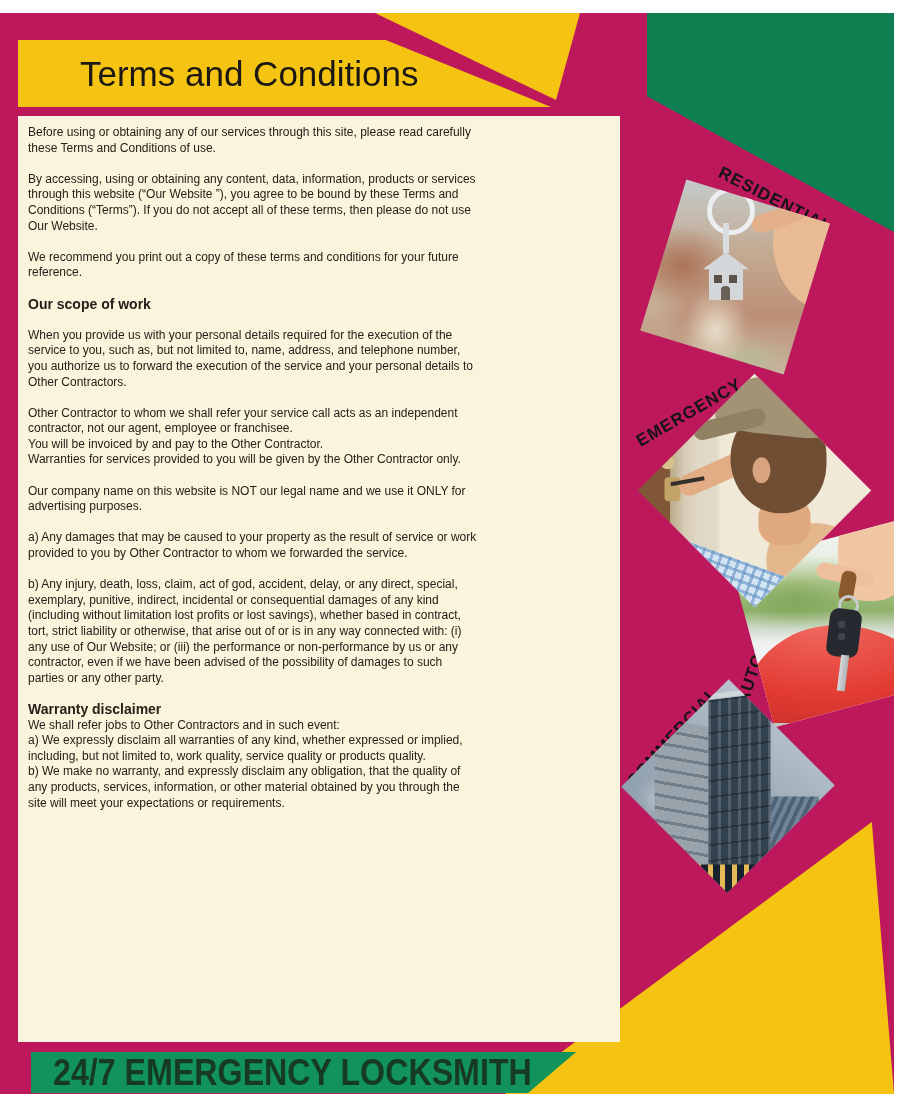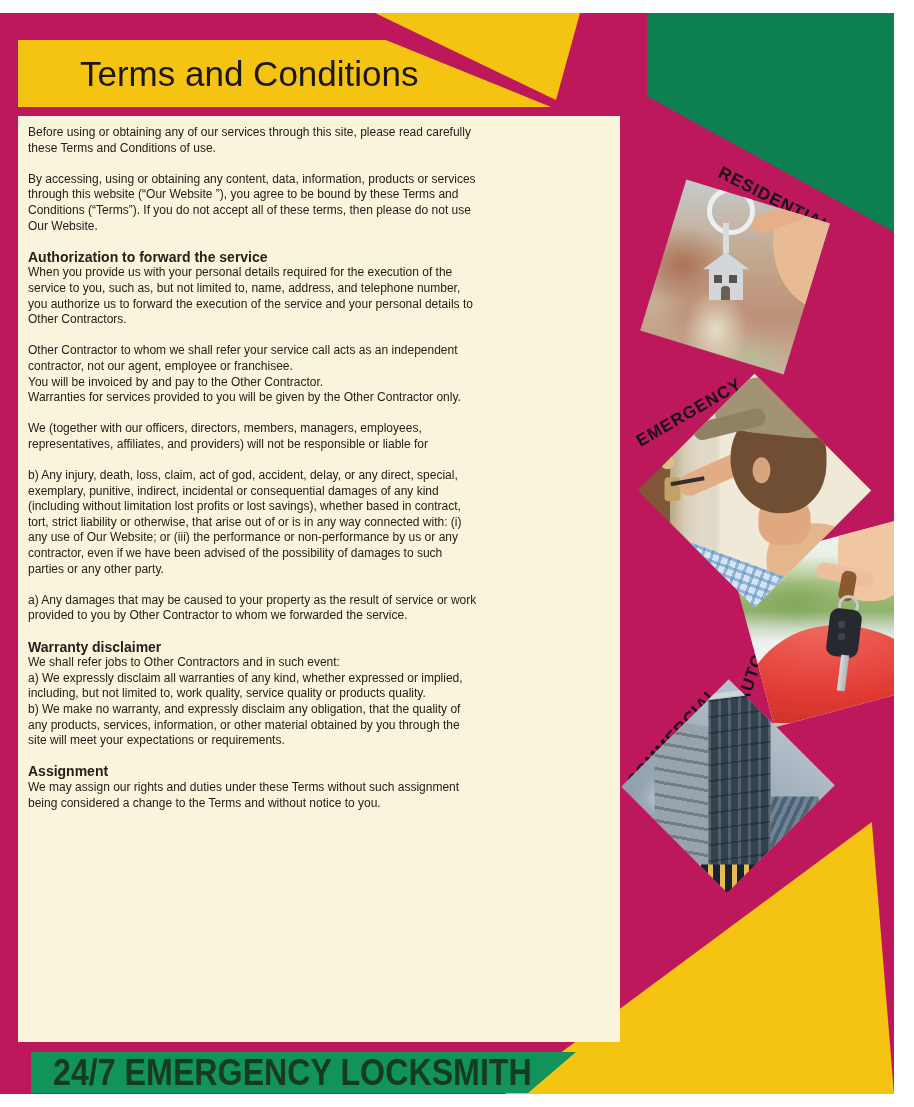--- a/index.html
+++ b/index.html
@@ -162,64 +162,65 @@
           <p>Before using or obtaining any of our services through this site, please read carefully
 these Terms and Conditions of use.</p>
         </div>
       <div class="sec">
           <p>By accessing, using or obtaining any content, data, information, products or services
 through this website (“Our Website ”), you agree to be bound by these Terms and
 Conditions (“Terms”). If you do not accept all of these terms, then please do not use
 Our Website.</p>
         </div>
       <div class="sec">
-        </div>
-      <div class="sec">
-          <h3>Authorization to forward the service</h3>
+          <p>We recommend you print out a copy of these terms and conditions for your future
+reference.</p>
+        </div>
+      <div class="sec">
+          <h3>Our scope of work</h3>
+        </div>
+      <div class="sec">
           <p>When you provide us with your personal details required for the execution of the
 service to you, such as, but not limited to, name, address, and telephone number,
 you authorize us to forward the execution of the service and your personal details to
 Other Contractors.</p>
         </div>
       <div class="sec">
           <p>Other Contractor to whom we shall refer your service call acts as an independent
 contractor, not our agent, employee or franchisee.
 You will be invoiced by and pay to the Other Contractor.
 Warranties for services provided to you will be given by the Other Contractor only.</p>
         </div>
       <div class="sec">
-          <p>We (together with our officers, directors, members, managers, employees,
-representatives, affiliates, and providers) will not be responsible or liable for</p>
+          <p>Our company name on this website is NOT our legal name and we use it ONLY for
+advertising purposes.</p>
+        </div>
+      <div class="sec">
+        </div>
+      <div class="sec">
+          <p>a) Any damages that may be caused to your property as the result of service or work
+provided to you by Other Contractor to whom we forwarded the service.</p>
         </div>
       <div class="sec">
           <p>b) Any injury, death, loss, claim, act of god, accident, delay, or any direct, special,
 exemplary, punitive, indirect, incidental or consequential damages of any kind
 (including without limitation lost profits or lost savings), whether based in contract,
 tort, strict liability or otherwise, that arise out of or is in any way connected with: (i)
 any use of Our Website; or (iii) the performance or non-performance by us or any
 contractor, even if we have been advised of the possibility of damages to such
 parties or any other party.</p>
         </div>
       <div class="sec">
-          <p>a) Any damages that may be caused to your property as the result of service or work
-provided to you by Other Contractor to whom we forwarded the service.</p>
-        </div>
-      <div class="sec">
           <h3>Warranty disclaimer</h3>
           <p>We shall refer jobs to Other Contractors and in such event:
 a) We expressly disclaim all warranties of any kind, whether expressed or implied,
 including, but not limited to, work quality, service quality or products quality.
 b) We make no warranty, and expressly disclaim any obligation, that the quality of
 any products, services, information, or other material obtained by you through the
 site will meet your expectations or requirements.</p>
-        </div>
-      <div class="sec">
-          <h3>Assignment</h3>
-          <p>We may assign our rights and duties under these Terms without such assignment
-being considered a change to the Terms and without notice to you.</p>
         </div>
     </div>
 
     <div class="svc-label lbl-res">RESIDENTIAL</div>
     <div class="svc-label lbl-eme">EMERGENCY</div>
     <div class="svc-label lbl-aut">AUTOMOTIVE</div>
     <div class="svc-label lbl-com">COMMERCIAL</div>
 
     <div class="ph ph-res">
       <div class="in">

